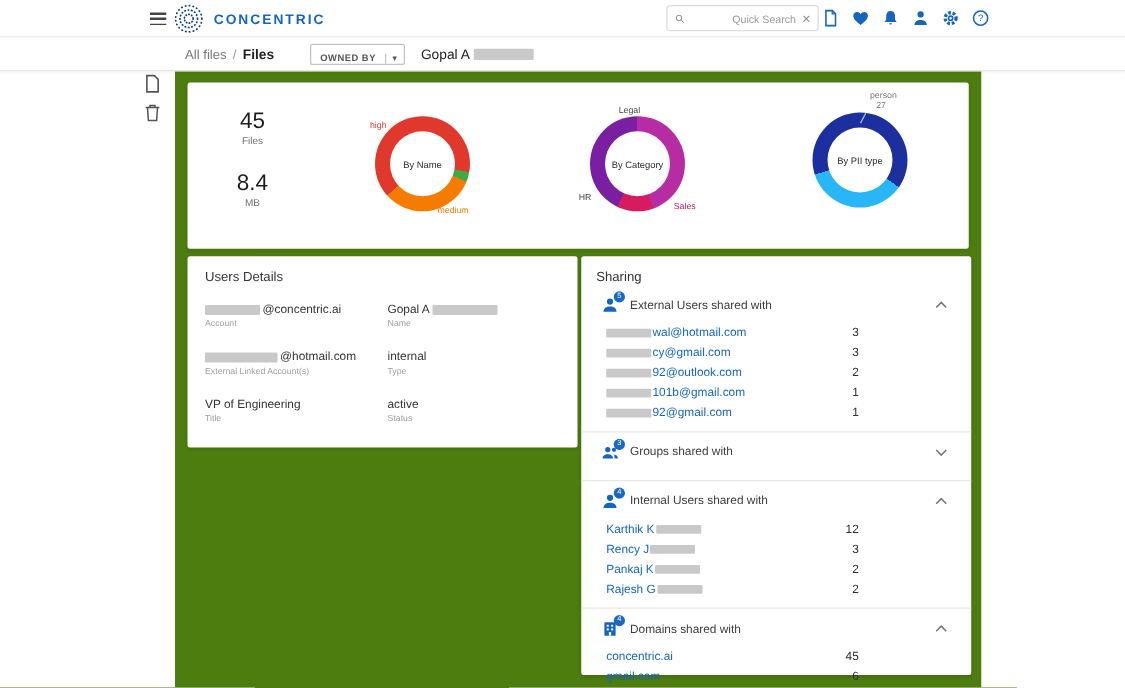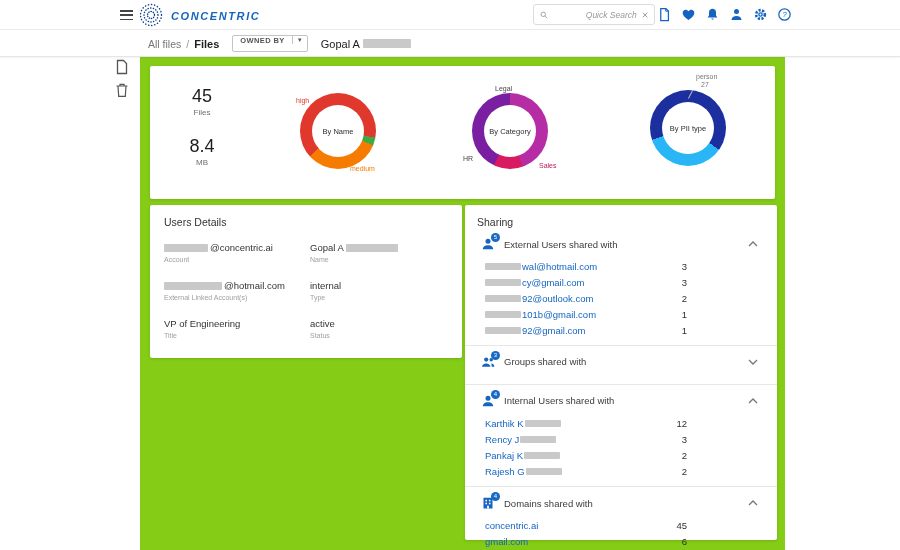--- a/index.html
+++ b/index.html
@@ -1,46 +1,46 @@
 <!DOCTYPE html>
 <html><head>
 <meta charset="utf-8">
 <style>
   *{box-sizing:border-box;margin:0;padding:0;}
   html,body{width:900px;height:550px;}
   body{position:relative;font-family:"Liberation Sans",sans-serif;background:#fff;overflow:hidden;}
 
   
-  .topbar{position:absolute;left:0;top:0;width:900px;height:30px;background:#fff;border-bottom:1px solid #ebebeb;z-index:10;font-style:italic;}
+  .topbar{position:absolute;left:0;top:0;width:900px;height:30px;background:#fff;border-bottom:1px solid #ebebeb;z-index:10;}
   .hamburger{position:absolute;left:120px;top:10px;width:13px;height:10px;display:flex;flex-direction:column;justify-content:space-between;cursor:pointer;}
   .hamburger i{display:block;height:1.5px;background:#444;}
   .logo{position:absolute;left:138px;top:2px;}
   .brand{position:absolute;left:171px;top:10px;font-size:11px;font-weight:700;color:#1565c0;letter-spacing:1.6px;}
   .search{position:absolute;left:533px;top:4px;width:122px;height:21px;border:1px solid #dcdcdc;border-radius:3px;display:flex;align-items:center;gap:5px;padding:0 6px;background:#fff;cursor:text;}
   .search-ph{flex:1;font-size:8.5px;color:#9a9a9a;white-space:nowrap;margin-left:33px;}
   .hicons{position:absolute;left:656px;top:6px;display:flex;gap:7px;align-items:center;}
   .hicon{width:17px;height:17px;display:flex;align-items:center;justify-content:center;cursor:pointer;color:#1565c0;}
 
   
   .crumbbar{position:absolute;left:0;top:31px;width:900px;height:26px;background:#fff;border-bottom:1px solid #e5e5e5;box-shadow:0 1px 2px rgba(0,0,0,.05);z-index:5;}
   .crumbs{position:absolute;left:148px;top:0;height:100%;display:flex;align-items:center;gap:5px;}
   .crumb-muted{font-size:10.5px;color:#777;cursor:pointer;}
   .crumb-sep{font-size:10.5px;color:#999;}
   .crumb-current{font-size:11px;color:#1f1f1f;font-weight:700;}
-  .ownedby{display:flex;align-items:flex-start;border:1px solid #c4c4c4;border-radius:2px;height:17px;margin-left:8px;cursor:pointer;background:#fff;}
+  .ownedby{display:flex;align-items:flex-end;border:1px solid #c4c4c4;border-radius:2px;height:17px;margin-left:24px;cursor:pointer;background:#fff;}
   .ob-label{display:flex;align-items:center;padding:0 7px;font-size:7.5px;font-weight:700;color:#555;letter-spacing:.4px;}
   .ob-caret{display:flex;align-items:center;justify-content:center;width:15px;border-left:1px solid #c4c4c4;font-size:7px;color:#555;}
   .owner{display:flex;align-items:center;gap:3px;margin-left:8px;font-size:11px;color:#222;}
 
   
   .rail{position:absolute;left:114px;top:36px;display:flex;flex-direction:column;gap:7px;z-index:4;}
   .rail-icon{width:16px;height:16px;color:#555;cursor:pointer;}
 
   
-  .main{position:absolute;left:140px;top:57px;width:645px;height:493px;background:#84cc16;}
+  .main{position:absolute;left:140px;top:57px;width:645px;height:493px;background:#4d7c0f;}
   .card{position:absolute;background:#fff;border-radius:2px;box-shadow:0 1px 3px rgba(0,0,0,.14);}
 
   
   .stats-card{left:10px;top:9px;width:625px;height:133px;}
   .stat{position:absolute;width:64px;text-align:center;}
   .stat-files{left:20px;top:20px;}
   .stat-size{left:20px;top:70px;}
   .stat-num{font-size:18px;color:#1d1d1d;}
   .stat-lbl{font-size:8px;color:#6f6f6f;margin-top:1px;}
   .donut{position:absolute;width:76px;height:76px;cursor:pointer;}

